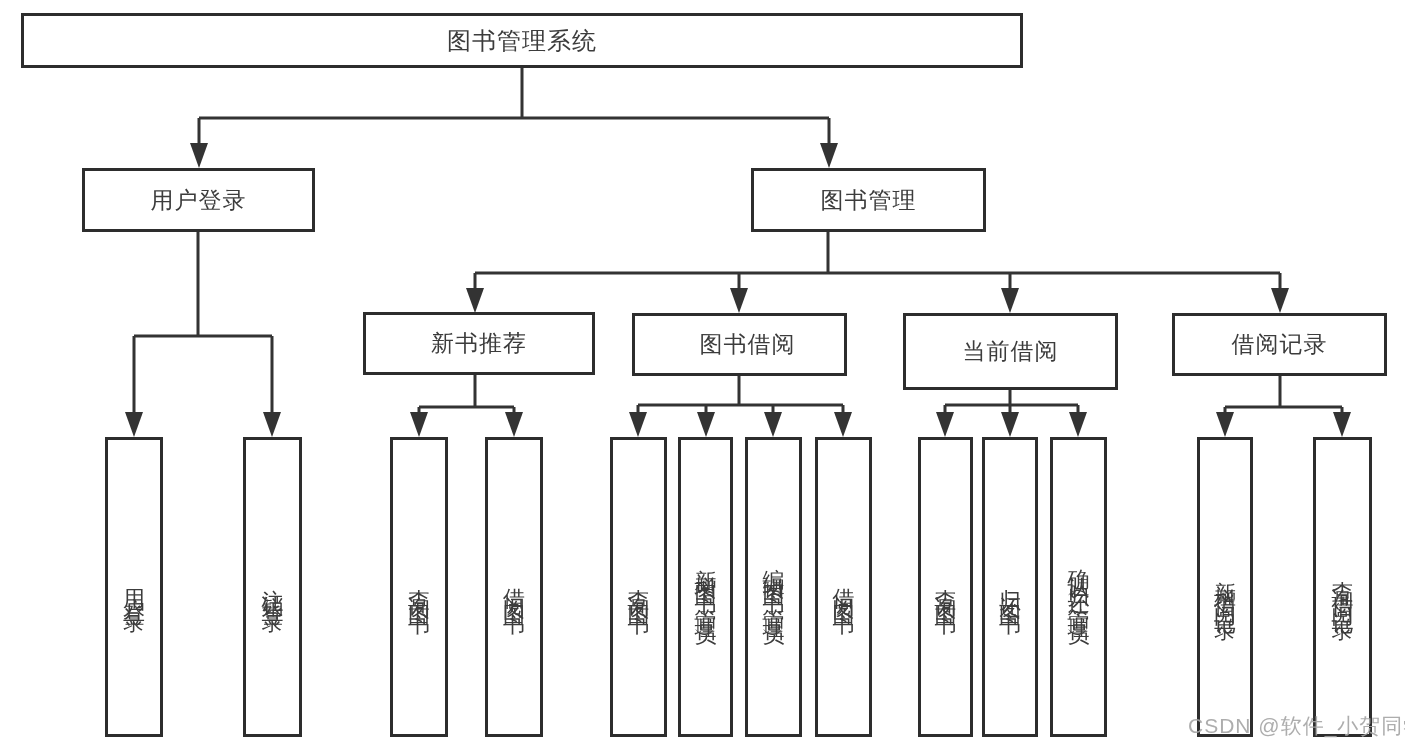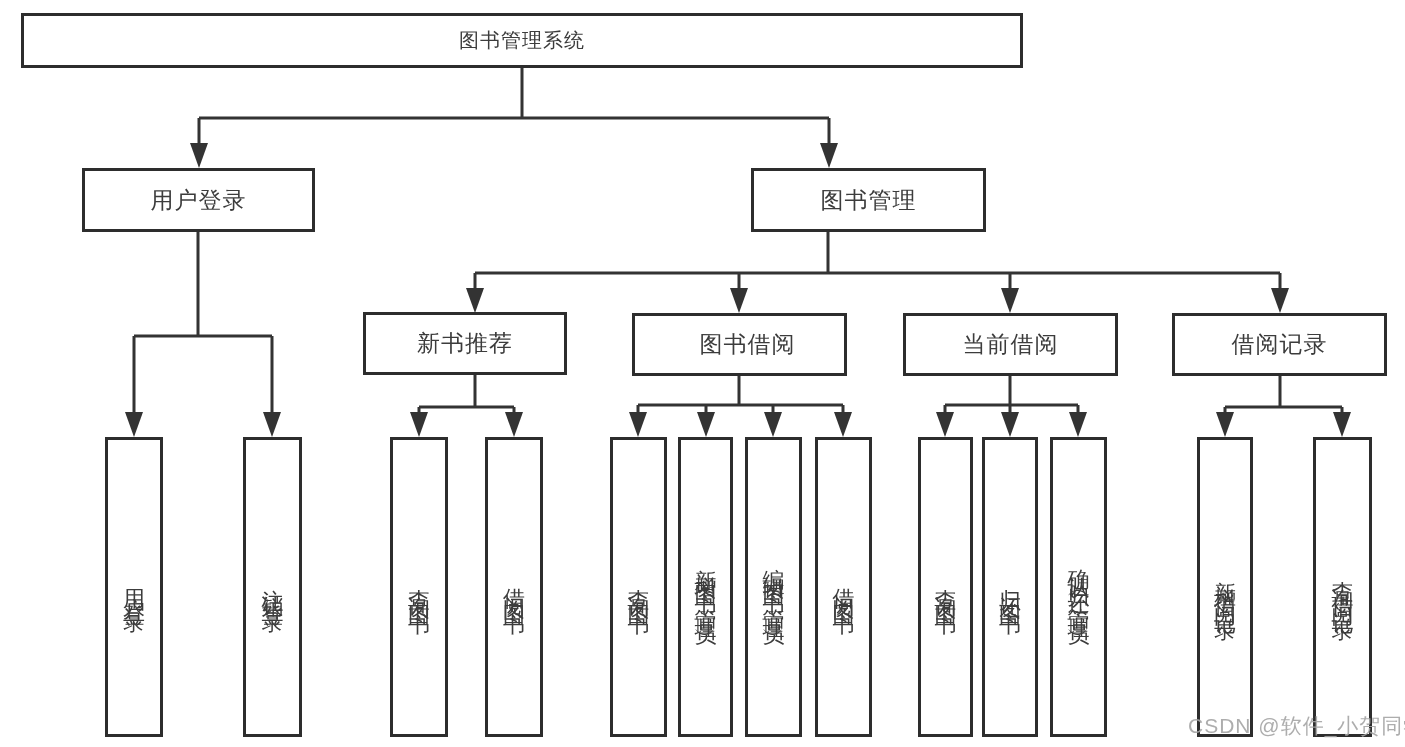--- a/index.html
+++ b/index.html
@@ -22,21 +22,21 @@
     box-sizing: border-box;
     border: 3px solid #2d2d2d;
     background: #ffffff;
     color: #3c3c3c;
     display: flex;
     align-items: center;
     justify-content: center;
     z-index: 2;
   }
   .node-h { font-size: 23px; letter-spacing: 1px; }
-  .node-root { font-size: 20px; }
+  .node-root { font-size: 24px; }
   .node-v { font-size: 22px; }
   .node-v span {
     writing-mode: vertical-rl;
     text-orientation: mixed;
     letter-spacing: 8px;
     line-height: 1;
   }
   .watermark {
     position: absolute;
     left: 1188px;
@@ -88,27 +88,27 @@
     <span>图书管理系统</span>
   </div>
 
   <div class="node node-h" style="left:82px; top:168px; width:233px; height:64px;">
     <span>用户登录</span>
   </div>
   <div class="node node-h" style="left:711px; top:168px; width:235px; height:64px;margin-left:40px;">
     <span>图书管理</span>
   </div>
 
-  <div class="node node-h" style="left:363px; top:312px; width:204px; height:63px;">
+  <div class="node node-h" style="left:363px; top:312px; width:232px; height:63px;">
     <span>新书推荐</span>
   </div>
   <div class="node node-h" style="left:632px; top:313px; width:215px; height:63px;padding-left:16px;">
     <span>图书借阅</span>
   </div>
-  <div class="node node-h" style="left:903px; top:313px; width:215px; height:63px;">
+  <div class="node node-h" style="left:903px; top:313px; width:215px; height:77px;">
     <span>当前借阅</span>
   </div>
   <div class="node node-h" style="left:1172px; top:313px; width:215px; height:63px;">
     <span>借阅记录</span>
   </div>
 
   <div class="node node-v" style="left:105px; top:437px; width:58px; height:300px;">
     <span>用户登录</span>
   </div>
   <div class="node node-v" style="left:243px; top:437px; width:59px; height:300px;">

